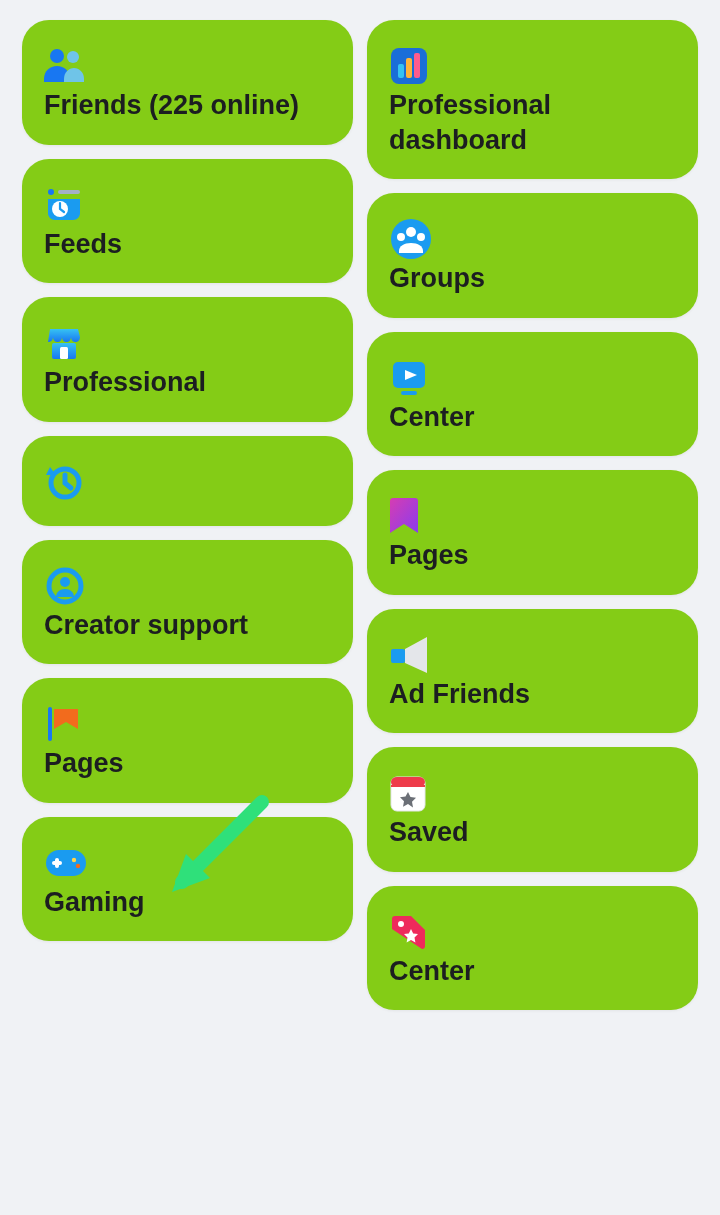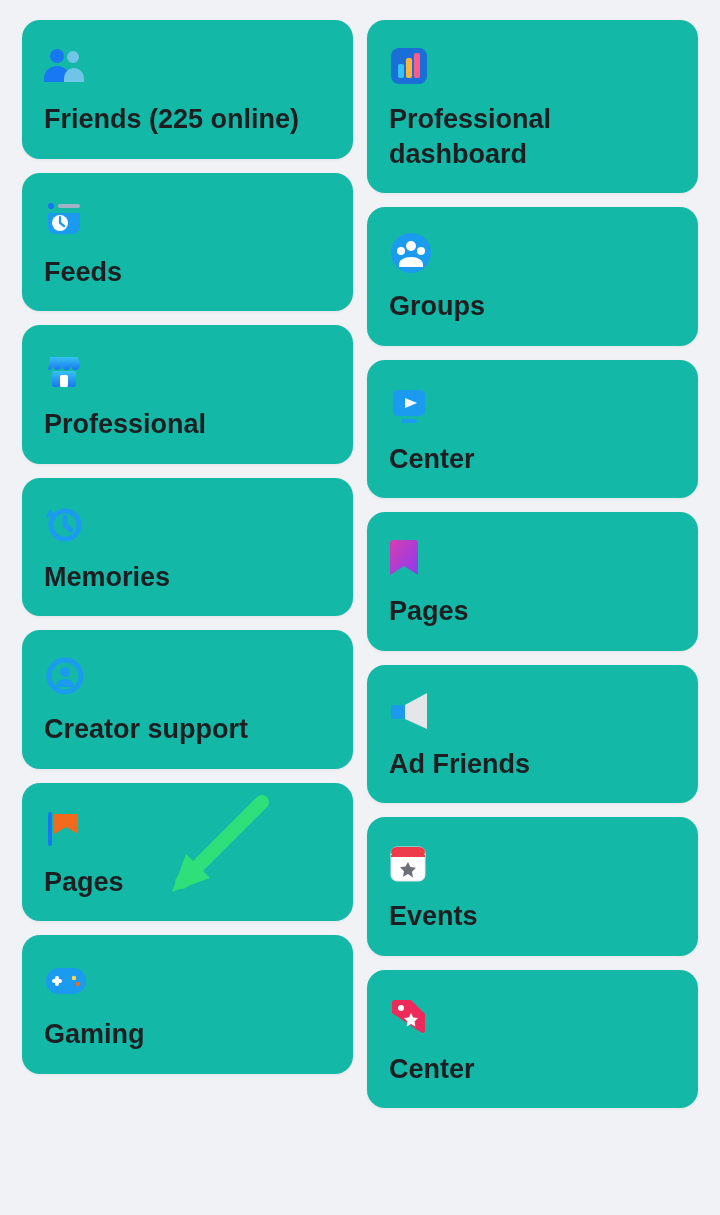--- a/index.html
+++ b/index.html
@@ -12,27 +12,27 @@
       position: relative;
     }
     .grid {
       display: grid;
       grid-template-columns: 1fr 1fr;
       gap: 14px;
       padding: 20px 22px;
     }
     .col { display: flex; flex-direction: column; gap: 14px; }
     .card {
-      background: #14b8a6;
-      border-radius: 18px;
+      background: #84cc16;
+      border-radius: 27px;
       padding: 24px 22px 22px 22px;
       box-shadow: 0 1px 3px rgba(0,0,0,0.06);
       display: flex;
       flex-direction: column;
-      gap: 14px;
+      gap: 0;
       cursor: pointer;
     }
     .icon-wrap { width: 44px; height: 44px; display:flex; align-items:center; justify-content:flex-start; }
     .label {
       font-size: 27px;
       font-weight: 600;
       color: #1c1e21;
       line-height: 1.28;
     }
     .arrow-overlay {
@@ -91,21 +91,20 @@
     </div>
 
     <div class="card">
       <span class="icon-wrap">
         <svg width="42" height="42" viewBox="0 0 42 42">
           <circle cx="21" cy="22" r="14" stroke="#1a9bf0" stroke-width="5" fill="none"></circle>
           <path d="M21 14v8l6 5" stroke="#1a9bf0" stroke-width="5" fill="none" stroke-linecap="round"></path>
           <path d="M9 10 L6 6 L2 14 L11 14 z" fill="#1a9bf0"></path>
         </svg>
       </span>
-      <span class="label">Memories</span>
     </div>
 
     <div class="card">
       <span class="icon-wrap">
         <svg width="42" height="42" viewBox="0 0 42 42">
           <circle cx="21" cy="21" r="16" stroke="#1a9bf0" stroke-width="5" fill="none"></circle>
           <circle cx="21" cy="17" r="5" fill="#1a9bf0"></circle>
           <path d="M12 32c0-5 4-8 9-8s9 3 9 8" fill="#1a9bf0"></path>
         </svg>
       </span>
@@ -202,21 +201,21 @@
 
     <div class="card">
       <span class="icon-wrap">
         <svg width="38" height="40" viewBox="0 0 38 40">
           <rect x="2" y="4" width="34" height="34" rx="6" fill="#fff" stroke="#e4e6ea" stroke-width="1"></rect>
           <rect x="2" y="4" width="34" height="10" rx="6" fill="#ee3b4a"></rect>
           <rect x="2" y="12" width="34" height="2" fill="#ee3b4a"></rect>
           <path d="M19 19l2.5 5 5.5.8-4 4 1 5.6L19 31l-5 2.8 1-5.6-4-4 5.5-.8z" fill="#6b6f76"></path>
         </svg>
       </span>
-      <span class="label">Events</span>
+      <span class="label">Saved</span>
     </div>
 
     <div class="card">
       <span class="icon-wrap">
         <svg width="40" height="40" viewBox="0 0 40 40">
           <path d="M6 4h16l14 14v16c0 2-1 3-3 3L3 17V7c0-2 1-3 3-3z" fill="#ee2a5b"></path>
           <circle cx="12" cy="12" r="3" fill="#fff"></circle>
           <path d="M22 17l2.2 4.4 4.8.7-3.5 3.4.9 4.9L22 28l-4.4 2.4.9-4.9-3.5-3.4 4.8-.7z" fill="#fff"></path>
         </svg>
       </span>

